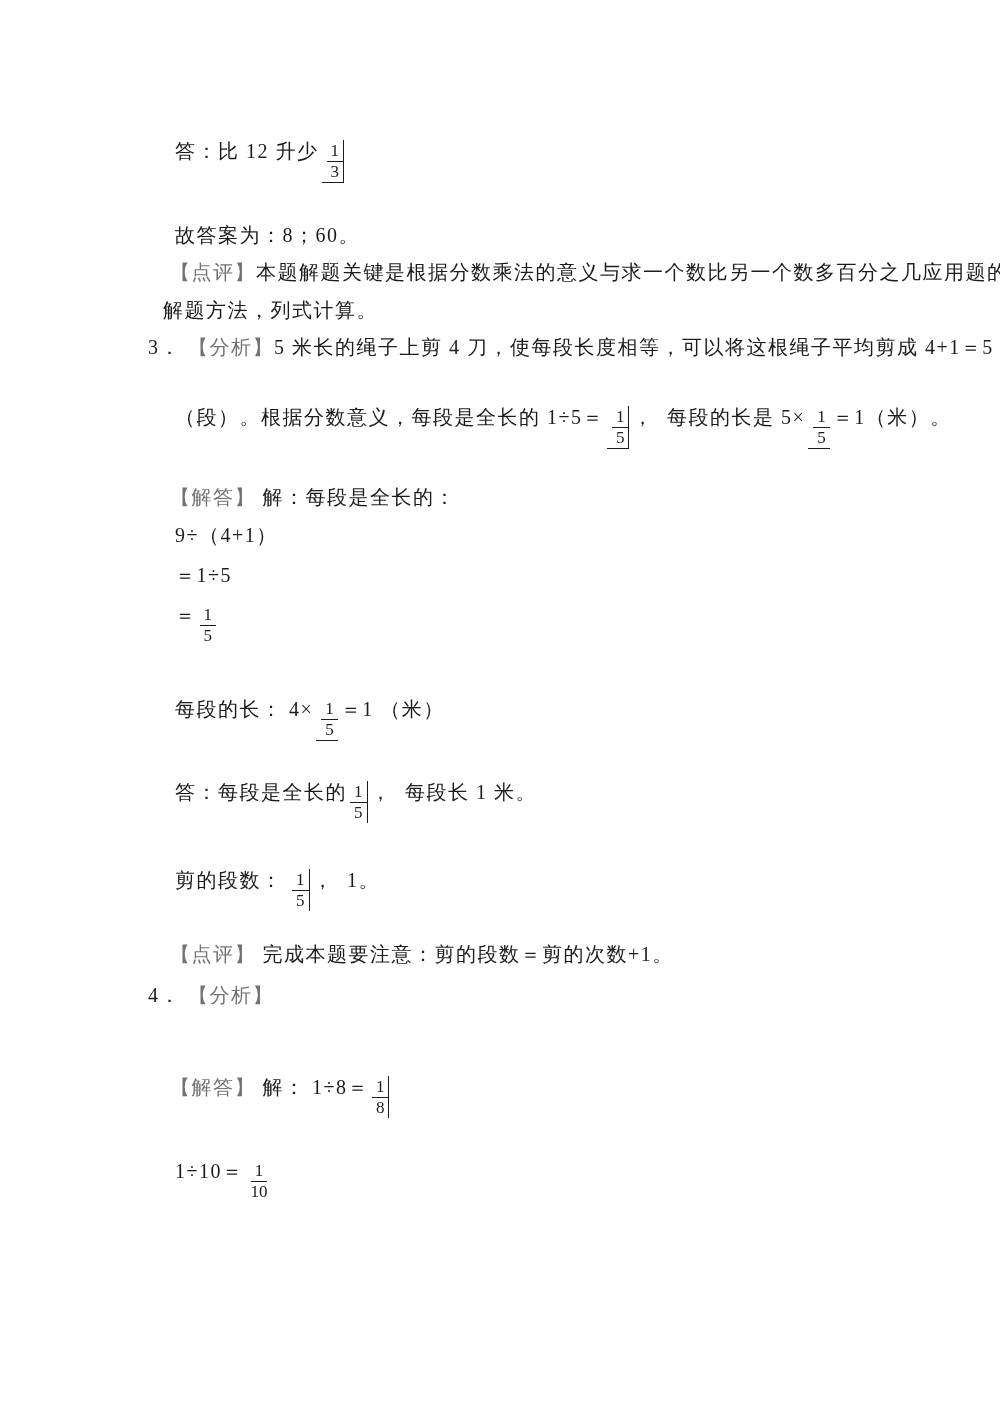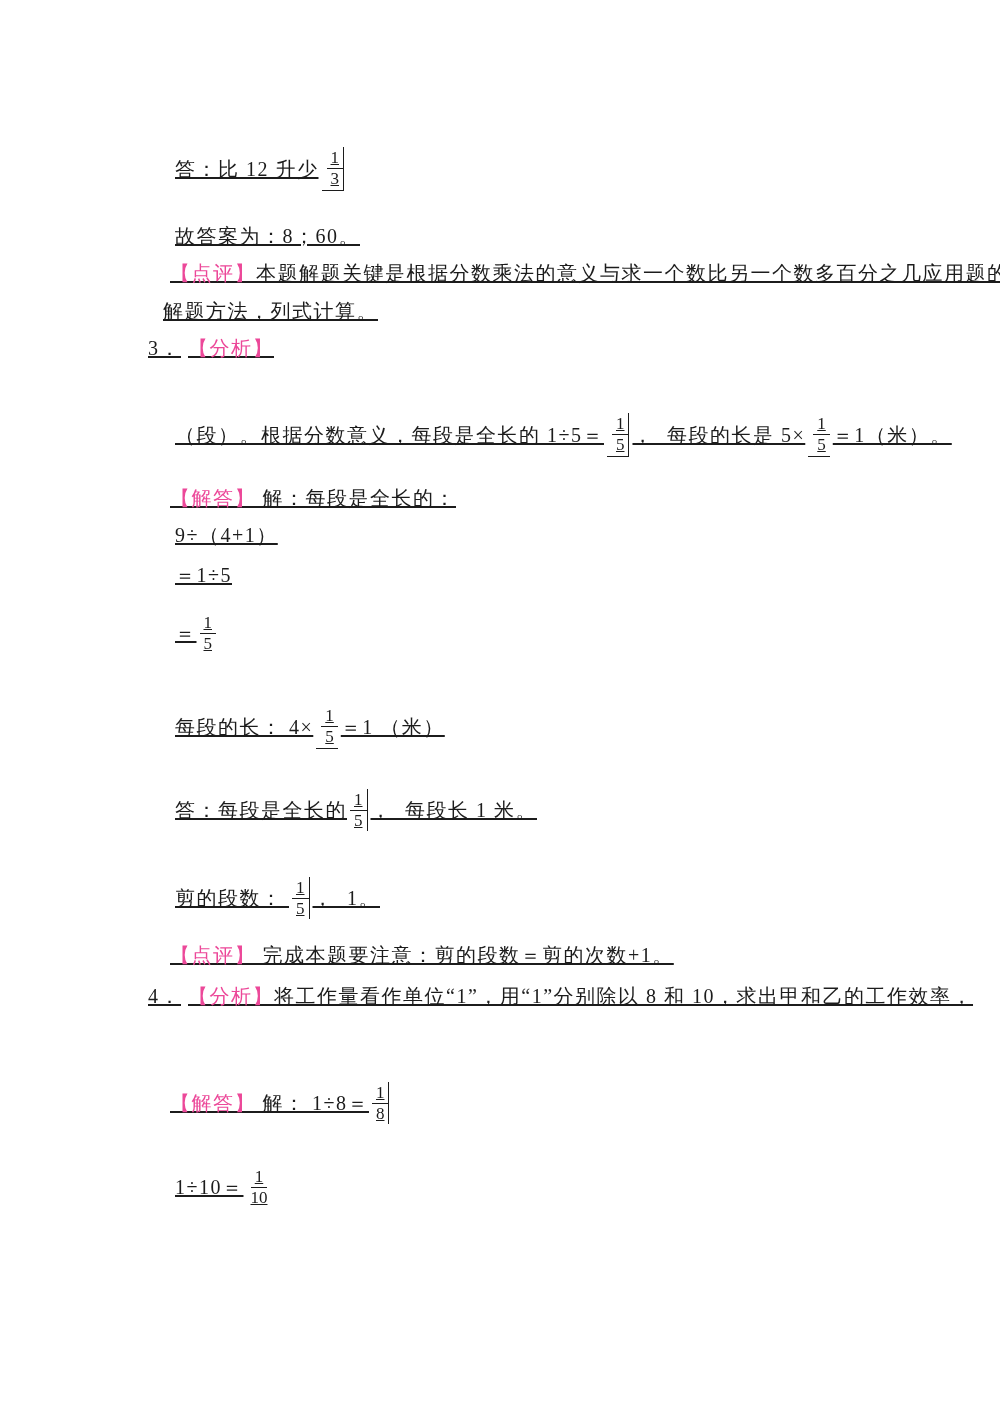--- a/index.html
+++ b/index.html
@@ -8,28 +8,27 @@
     width:1000px;
     height:1415px;
     background:#ffffff;
     font-family:"Liberation Serif","DejaVu Serif",serif;
     color:#1c1c1c;
     overflow:hidden;
   }
   .line{
     position:absolute;
     display:flex;
-    align-items:center;
+    align-items:flex-start;
     white-space:pre;
     font-size:20px;
     letter-spacing:1.5px;
     line-height:1.15;
-    text-decoration:underline;
   }
-  .tag{color:#ec4899;}
+  .tag{color:#737373;}
   .qnum{margin-right:7px;}
   .frac{
     display:inline-flex;
     flex-direction:column;
     align-items:center;
     font-size:17px;
     letter-spacing:0;
     line-height:1.15;
     margin:0 3px;
     padding:1px 0;
@@ -65,20 +64,21 @@
     <span class="tag">【点评】</span>
     <span>本题解题关键是根据分数乘法的意义与求一个数比另一个数多百分之几应用题的</span>
   </div>
   <div class="line" style="top:299px;left:163px;height:24px">
     <span>解题方法，列式计算。</span>
   </div>
 
   <div class="line" style="top:336px;left:148px;height:24px">
     <span class="qnum">3．</span>
     <span class="tag">【分析】</span>
+    <span>5 米长的绳子上剪 4 刀，使每段长度相等，可以将这根绳子平均剪成 4+1＝5</span>
   </div>
   <div class="line" style="top:406px;left:175px;height:58px">
     <span>（段）。根据分数意义，每段是全长的 1÷5＝</span>
     <span class="frac u c">
       <span class="num">1</span>
       <span class="den">5</span>
     </span>
     <span>，  每段的长是 5×</span>
     <span class="frac u">
       <span class="num">1</span>
@@ -129,21 +129,20 @@
     <span>，  1。</span>
   </div>
   <div class="line" style="top:943px;left:170px;height:24px">
     <span class="tag">【点评】</span>
     <span> 完成本题要注意：剪的段数＝剪的次数+1。</span>
   </div>
 
   <div class="line" style="top:984px;left:148px;height:24px">
     <span class="qnum">4．</span>
     <span class="tag">【分析】</span>
-    <span>将工作量看作单位“1”，用“1”分别除以 8 和 10，求出甲和乙的工作效率，</span>
   </div>
 
   <div class="line" style="top:1076px;left:170px;height:54px">
     <span class="tag">【解答】</span>
     <span> 解： 1÷8＝</span>
     <span class="frac c">
       <span class="num">1</span>
       <span class="den">8</span>
     </span>
   </div>

